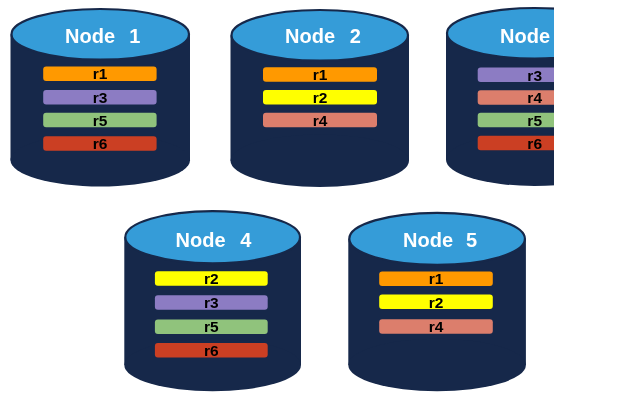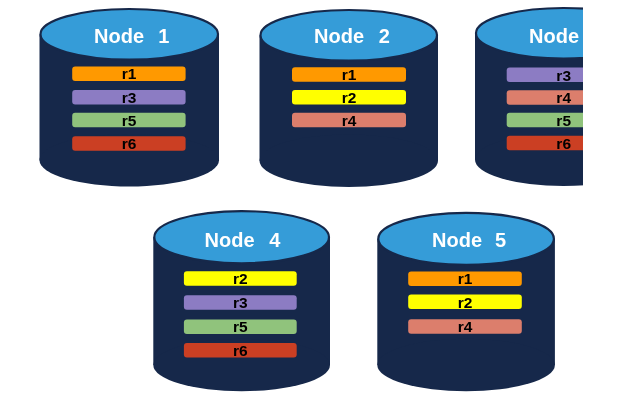--- a/index.html
+++ b/index.html
@@ -1,16 +1,16 @@
 <!DOCTYPE html>
 <html><head>
 <meta charset="utf-8">
 <style>
   html,body{margin:0;padding:0;background:#ffffff;}
-  .stage{position:relative;width:554px;height:402px;overflow:hidden;background:#fff;padding-left:29px;}
+  .stage{position:relative;width:554px;height:402px;overflow:hidden;background:#fff;}
   svg text{font-family:"Liberation Sans", sans-serif;}
   svg{filter:blur(0.45px);}
 </style>
 </head>
 <body>
 <div class="stage">
 <svg width="638" height="402" viewBox="0 0 638 402">
 <defs>
 <g id="cylbody"></g>
 </defs>

